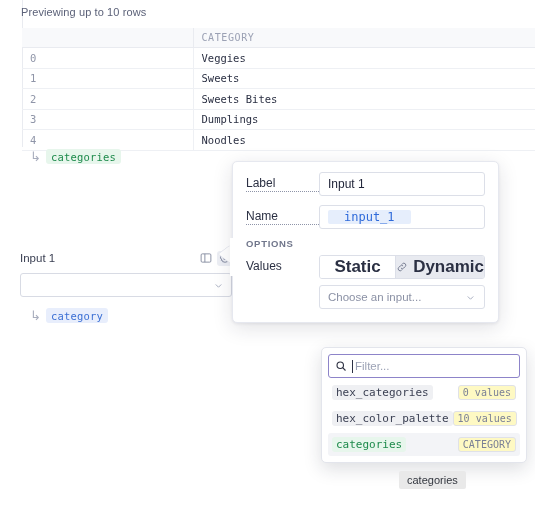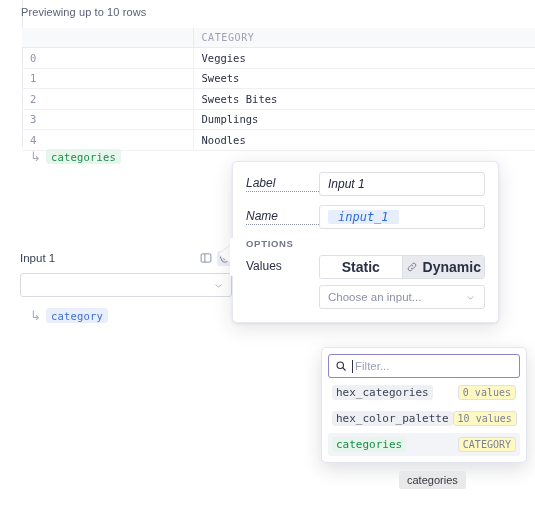--- a/index.html
+++ b/index.html
@@ -202,21 +202,20 @@
     font-size: 11px;
     color: #8a90a4;
   }
   #panel-body {
     padding: 10px 13px 13px 13px;
   }
   .field-row {
     display: flex;
     align-items: center;
     margin-bottom: 9px;
-    font-style: italic;
   }
   .field-label {
     width: 73px;
     font-size: 12px;
     color: #2b3043;
     border-bottom: 1px dotted #8e94a8;
     padding-bottom: 1px;
     align-self: flex-start;
     margin-top: 4px;
   }
@@ -231,21 +230,21 @@
     padding: 0 8px;
     font-size: 12px;
     color: #22263a;
   }
   .mono-value {
     font-family: "DejaVu Sans Mono", monospace;
     font-size: 12px;
     color: #2f6ada;
     background: #e6eefc;
     border-radius: 2px;
-    padding: 0 10px;
+    padding: 0 16px;
   }
   #options-heading {
     font-size: 9.5px;
     font-weight: bold;
     letter-spacing: .7px;
     color: #6b melhorar;
     color: #70768b;
     margin: 4px 0 6px 0;
   }
   #values-row {
@@ -265,21 +264,21 @@
     border-radius: 3px;
     overflow: hidden;
     height: 22px;
   }
   .seg {
     flex: 1;
     display: flex;
     align-items: center;
     justify-content: center;
     gap: 5px;
-    font-size: 14px;
+    font-size: 17px;
     font-weight: bold;
     color: #2b3043;
     background: #fff;
   }
   .seg.selected { background: #e8eaf0; }
   .seg + .seg { border-left: 1px solid #dcdfe8; }
   .link-icon { color: #777d92; display: flex; }
   #choose-input {
     margin-top: 6px;
     height: 22px;

